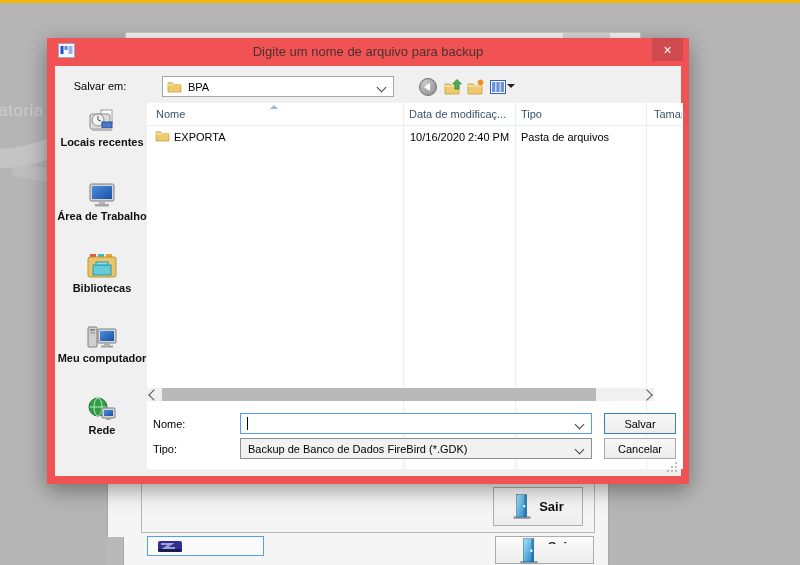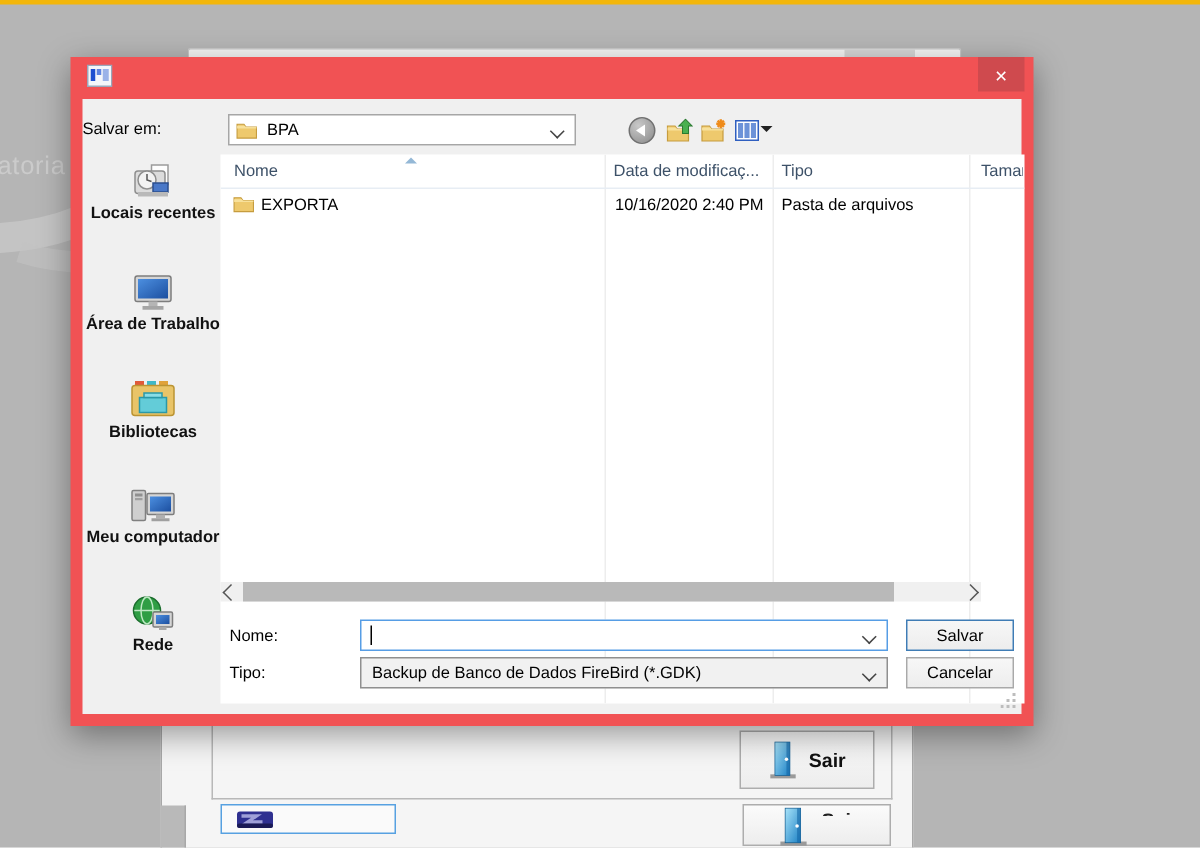--- a/index.html
+++ b/index.html
@@ -28,23 +28,23 @@
   
   #dialog{position:absolute;left:47px;top:38px;width:642px;height:446px;background:#f15254;
     box-shadow:0 6px 20px rgba(0,0,0,.38);}
   #titlebar{position:absolute;left:0;top:0;right:0;height:28px;}
   #dlg-title{position:absolute;left:0;right:0;top:6px;text-align:center;font-size:13px;color:#4a3233;}
   #app-icon{position:absolute;left:11px;top:5px;}
   #close-btn{position:absolute;right:6px;top:0;width:31px;height:23px;background:#cf4a4e;color:#fff;
     font-size:14px;display:flex;align-items:center;justify-content:center;cursor:default;}
   #client{position:absolute;left:8px;top:28px;width:626px;height:410px;background:#f0f0f0;}
   
-  #savein-label{position:absolute;left:0;top:14px;width:90px;text-align:left;}
+  #savein-label{position:absolute;left:0;top:14px;width:90px;text-align:center;}
   .combo{position:absolute;display:flex;align-items:center;background:#fff;border:1px solid #a6a6a6;box-sizing:border-box;}
-  #savein-combo{left:97px;top:10px;width:232px;height:21px;padding-left:4px;}
+  #savein-combo{left:107px;top:10px;width:232px;height:21px;padding-left:4px;}
   #savein-combo span{margin-left:6px;}
   .chev{position:absolute;right:8px;top:7px;width:6px;height:6px;
     border-right:1.4px solid #444;border-bottom:1.4px solid #444;transform:rotate(45deg);}
   .tool{position:absolute;top:11px;width:19px;height:19px;display:flex;align-items:center;justify-content:center;}
   #tool-back{left:363px;}#tool-up{left:388px;}#tool-new{left:411px;}#tool-views{left:433px;}
   #views-arrow{position:absolute;left:452px;top:18px;width:0;height:0;
     border-left:4px solid transparent;border-right:4px solid transparent;border-top:4px solid #222;}
   #back-circle{width:18px;height:18px;border-radius:50%;background:radial-gradient(circle at 35% 30%,#c9c9c9,#8a8a8a);
     border:1px solid #707070;display:flex;align-items:center;justify-content:center;box-sizing:border-box;}
   #back-circle i{width:0;height:0;border-top:4px solid transparent;border-bottom:4px solid transparent;border-right:6px solid #fff;margin-right:2px;}
@@ -141,20 +141,21 @@
 <div id="bgwin-notch"></div>
 
 <div id="dialog">
   <div id="titlebar">
     <svg id="app-icon" width="17" height="15" viewBox="0 0 17 15">
       <rect x="0.5" y="0.5" width="16" height="14" fill="#f4f6fa" stroke="#9aa8bb"></rect>
       <rect x="2.5" y="3" width="3" height="8" fill="#1d4fd0"></rect>
       <rect x="6.5" y="3" width="3" height="4" fill="#5f84e0"></rect>
       <rect x="10.5" y="3" width="4" height="8" fill="#9ab2e8"></rect>
     </svg>
+    <div id="dlg-title">Digite um nome de arquivo para backup</div>
     <div id="close-btn">
       <span>×</span>
     </div>
   </div>
 
   <div id="client">
 
     <div id="savein-label" class="abs">Salvar em:</div>
     <div id="savein-combo" class="combo">
       <svg width="15" height="12" viewBox="0 0 16 13">

